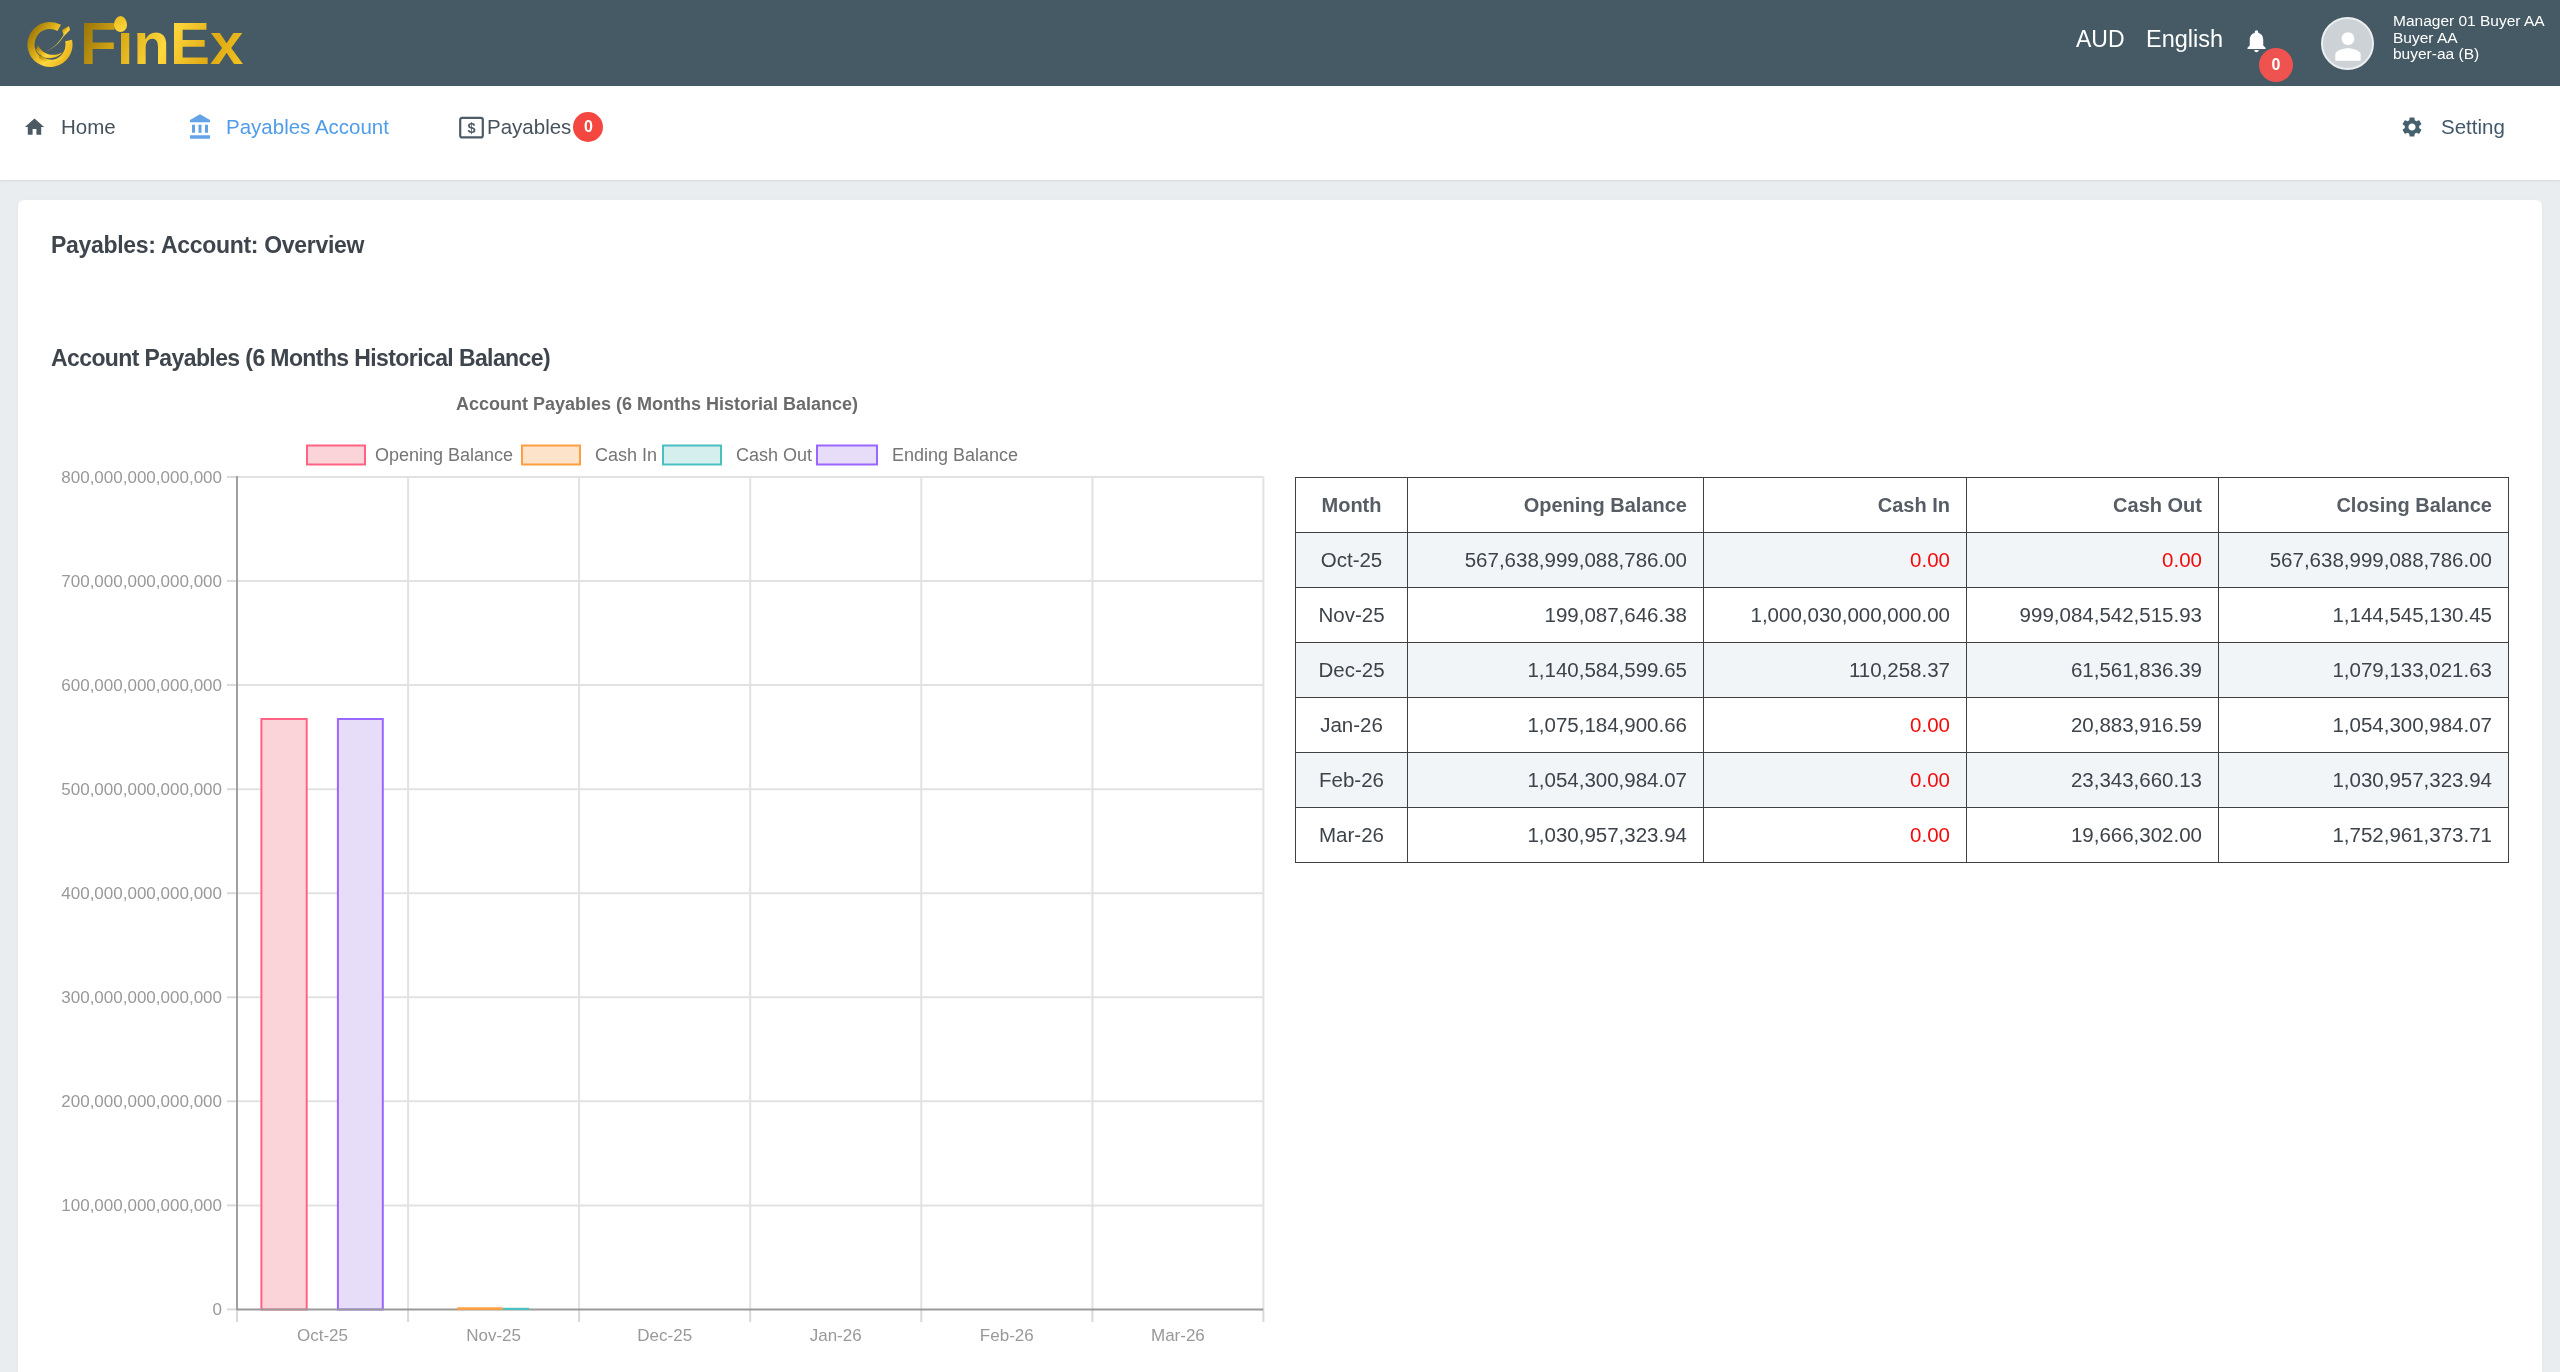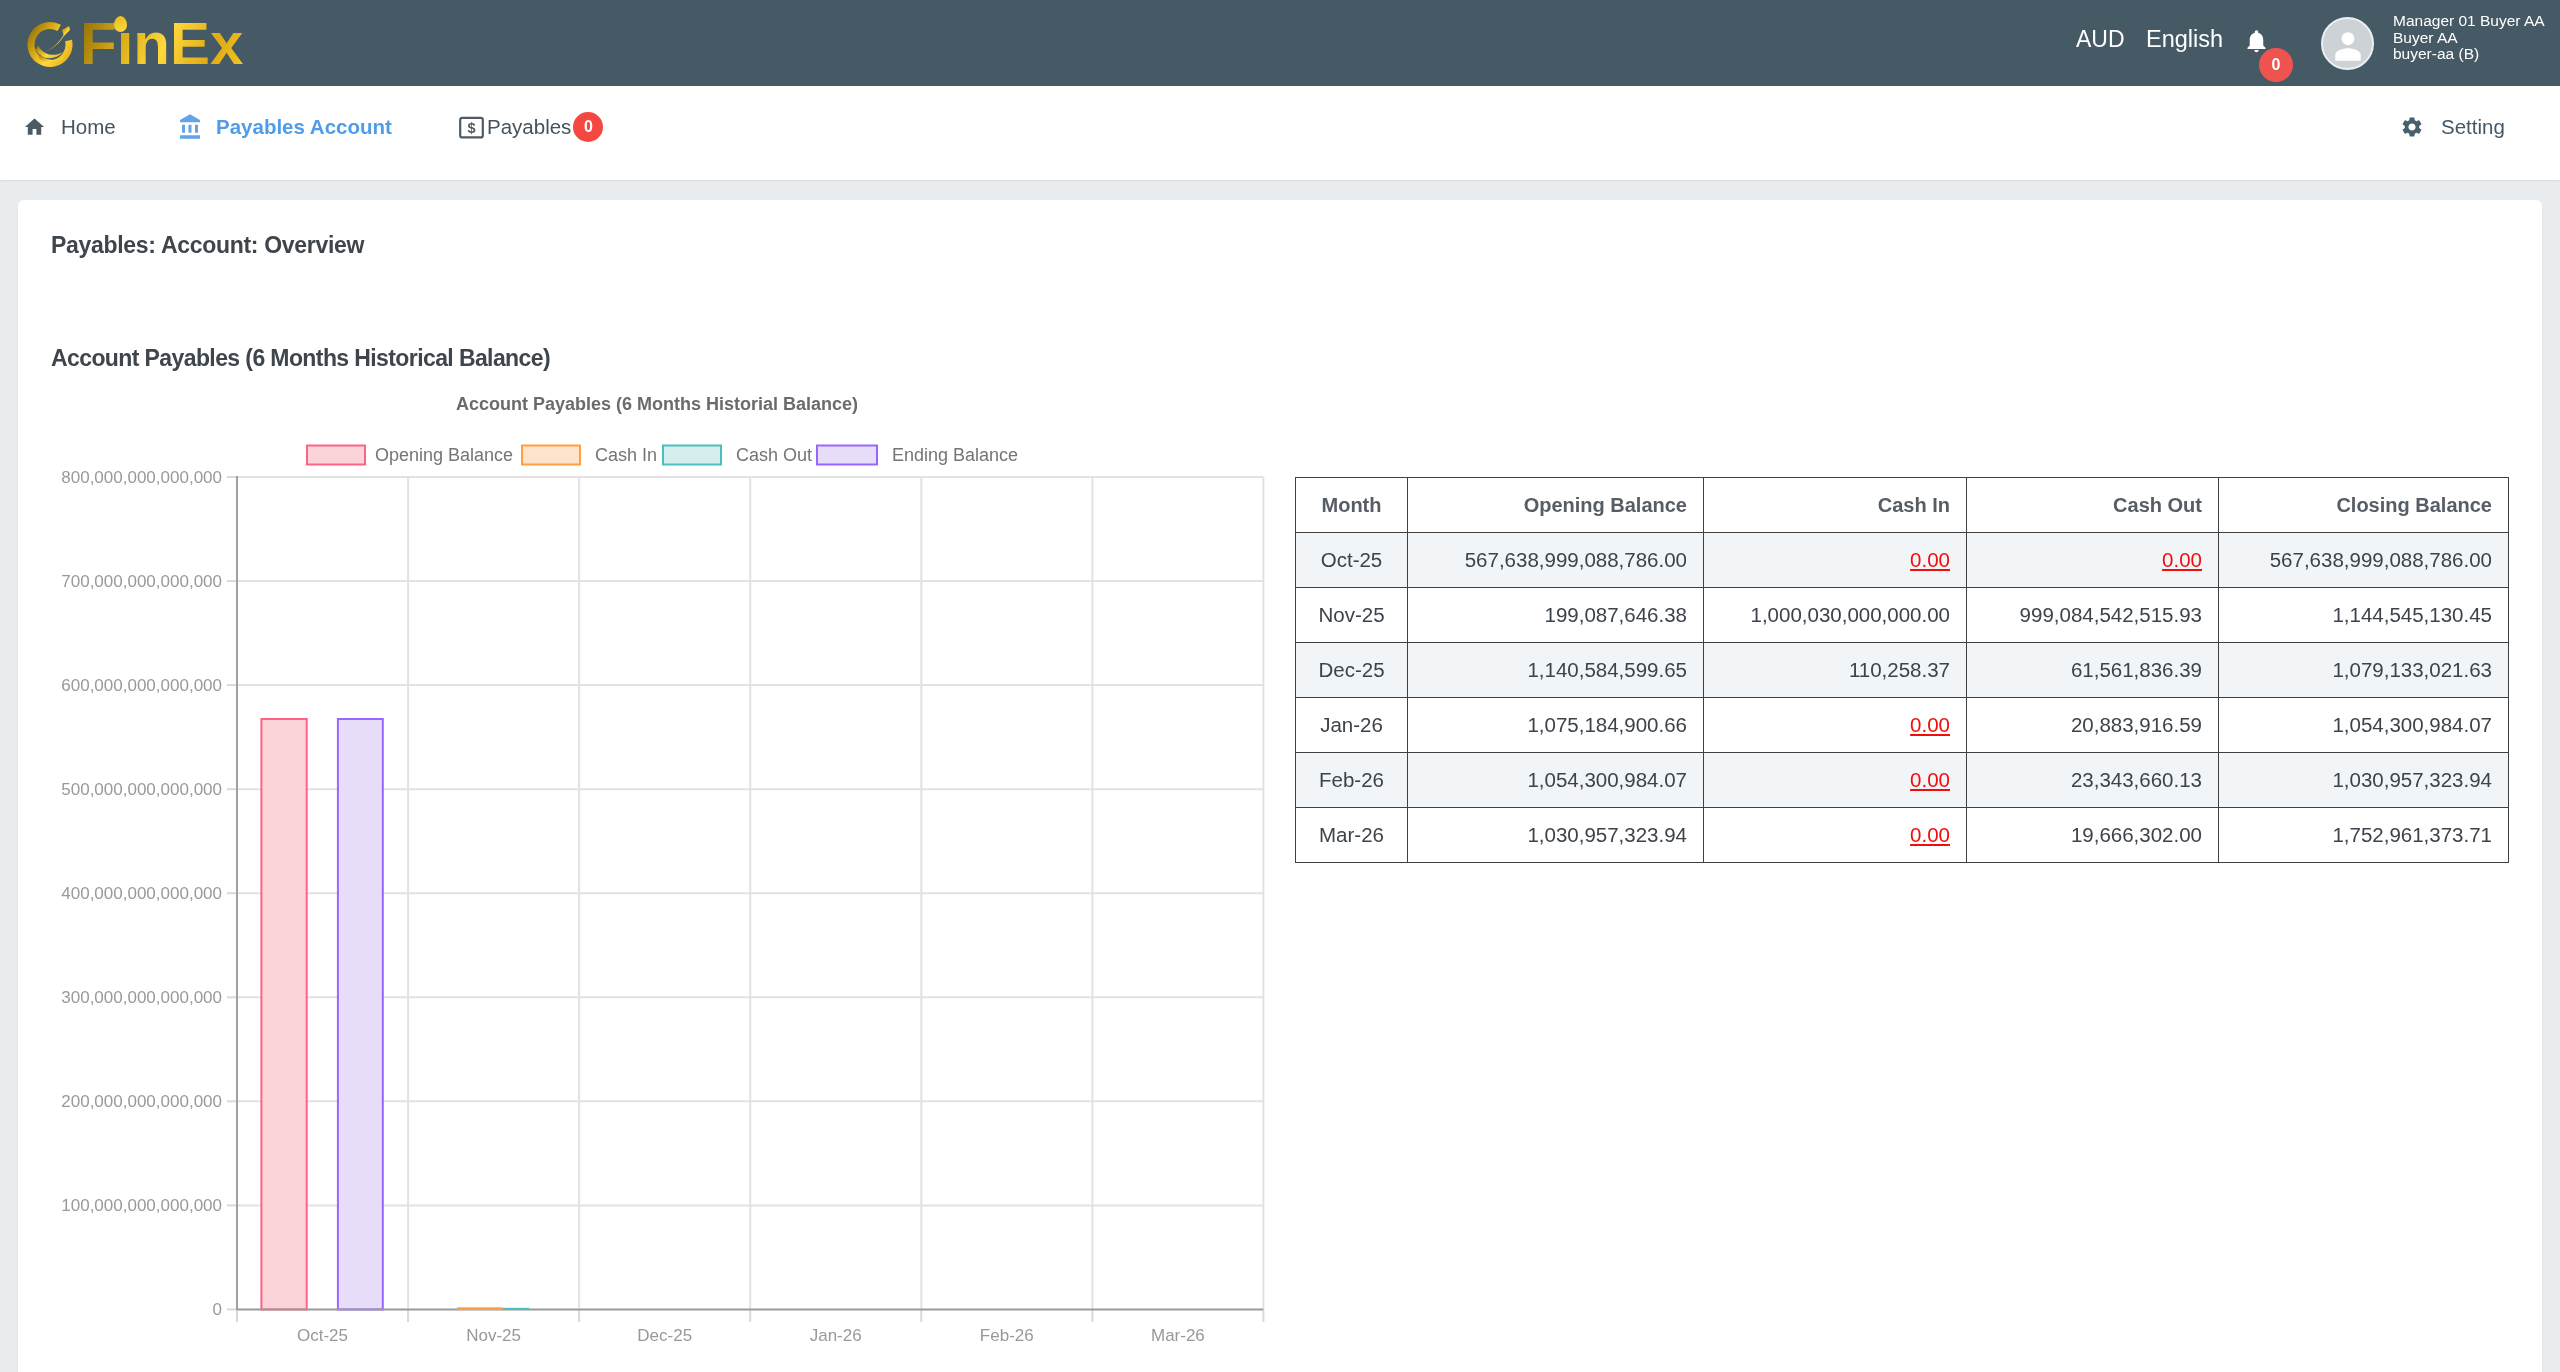--- a/index.html
+++ b/index.html
@@ -31,21 +31,21 @@
      border-radius:6px; box-shadow:0 1px 3px rgba(0,0,0,0.06); }
   .h1 { position:absolute; left:51px; top:232px; font-size:23px; font-weight:bold; color:#3f454d; letter-spacing:-0.3px; }
   .h2 { position:absolute; left:51px; top:345px; font-size:23px; font-weight:bold; color:#3f454d; letter-spacing:-0.6px; }
   .chartsvg { position:absolute; left:0; top:0; width:1300px; height:1372px; }
   .tbl { position:absolute; left:1295px; top:477px; width:1213px; border-collapse:collapse; table-layout:fixed; }
   .tbl th, .tbl td { border:1px solid #404040; font-size:21px; overflow:hidden; white-space:nowrap; }
   .tbl th { height:55px; font-weight:bold; color:#565d64; font-size:20px; text-align:right; padding-right:16px; }
   .tbl td { height:55px; color:#3d434a; text-align:right; padding-right:16px; font-size:20.5px; }
   .tbl th.c, .tbl td.c { text-align:center; padding-right:0; }
   .tbl tr.odd td { background:#f2f5f8; }
-  .tbl td.red { color:#f20d0d;text-decoration:underline; }
+  .tbl td.red { color:#f20d0d; }
 </style>
 </head>
 <body>
 <div class="card"></div>
 <div class="topbar"></div>
 <div class="logo"><svg width="48" height="48" viewBox="0 0 48 48">
   <defs>
         <linearGradient id="gold" x1="0" y1="0" x2="1" y2="1">
     <stop offset="0" stop-color="#8f6c08"></stop>
           <stop offset="0.35" stop-color="#d9ab16"></stop>
@@ -75,21 +75,21 @@
 <div class="usertext">Manager 01 Buyer AA<br>Buyer AA<br>buyer-aa (B)</div>
 <div class="navbar"></div>
 <div class="h1">Payables: Account: Overview</div>
 <div class="h2">Account Payables (6 Months Historical Balance)</div>
 <div class="navitem" style="left:23px;">
   <svg width="23" height="24" viewBox="0 0 24 24" fill="#4c5a64">
       <path d="M10 20v-6h4v6h5v-8h3L12 3 2 12h3v8z"></path>
     </svg>
   <span class="navtext" style="margin-left:15px;">Home</span>
 </div>
-<div class="navitem" style="left:178px;font-weight:bold;">
+<div class="navitem" style="left:188px;">
   <svg width="24" height="28" viewBox="0 0 24 24" preserveAspectRatio="none" fill="#64a3e8">
       <path d="M4 10h3v7H4zM10.5 10h3v7h-3zM2 19h20v3H2zM17 10h3v7h-3zM12 1 2 6v2h20V6z"></path>
     </svg>
   <span class="navtext navblue" style="margin-left:14px;">Payables Account</span>
 </div>
 <div class="navitem" style="left:459px;">
   <svg width="25" height="25" viewBox="0 0 25 25">
       <rect x="1.2" y="2.8" width="22.6" height="19.6" rx="2" fill="none" stroke="#4e5b66" stroke-width="2.2"></rect>
       <text x="12.5" y="17.6" font-size="14.5" font-weight="bold" fill="#4e5b66" text-anchor="middle" font-family="Liberation Sans">$</text>
     </svg>

